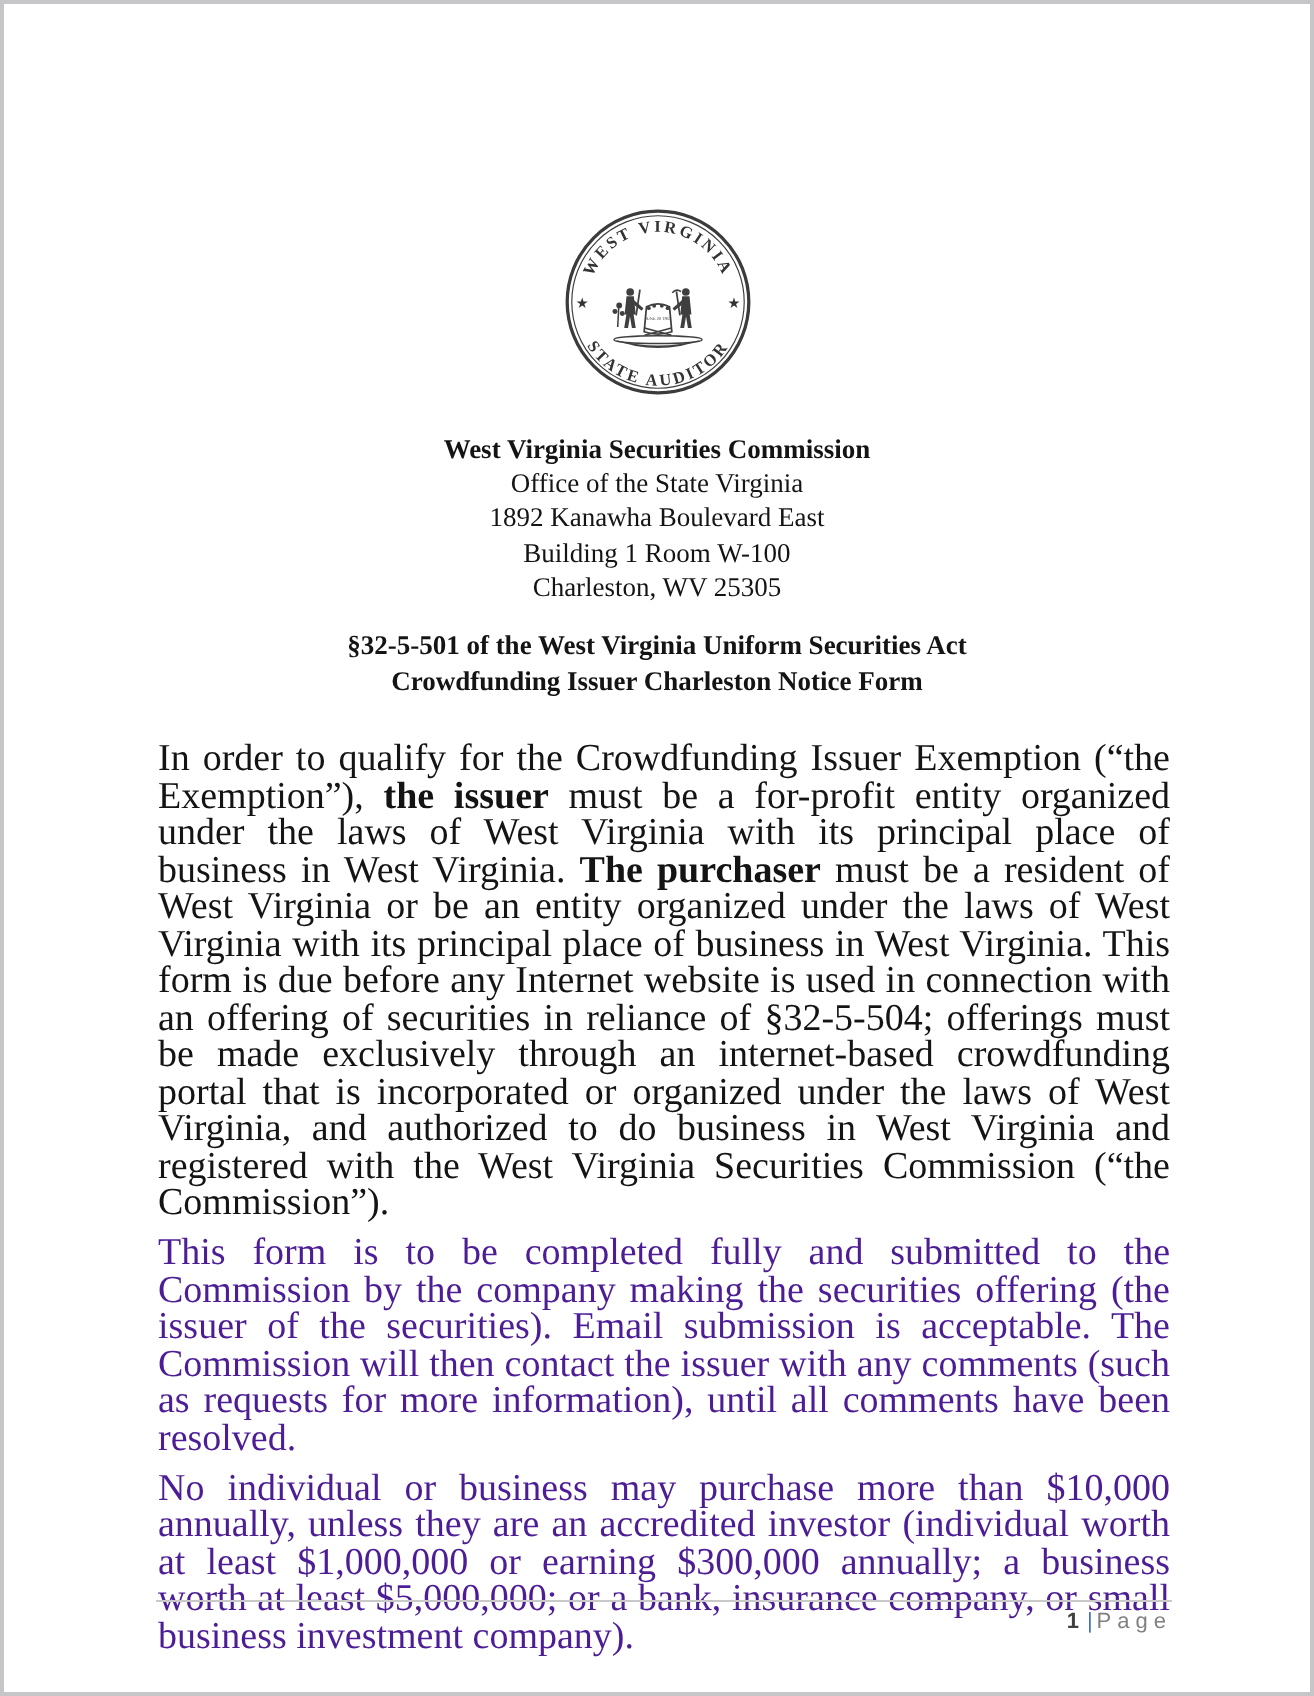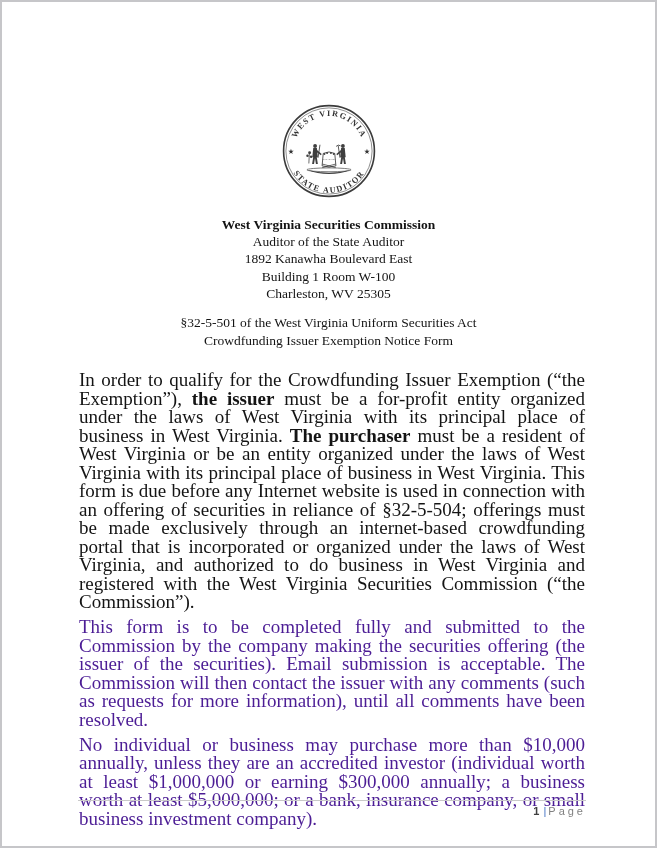--- a/index.html
+++ b/index.html
@@ -34,21 +34,21 @@
     text-align: center;
     font-size: 13.5px;
     line-height: 17.2px;
   }
   .org-name { font-weight: bold; }
   .doc-title {
     position: absolute;
     top: 312px;
     left: 0; right: 0;
     text-align: center;
-    font-weight: normal;
+    font-weight: bold;
     font-size: 13.5px;
     line-height: 18.3px;
   }
   .content {
     position: absolute;
     top: 369px;
     left: 77px;
     width: 506px;
     font-size: 19px;
     line-height: 18.5px;
@@ -135,29 +135,29 @@
         <path d="M57.4,45.2 Q59.6,42.8 62,44.6" fill="none" stroke="#3f3f3f" stroke-width="0.9"></path>
 
         <line x1="43" y1="67.3" x2="57" y2="63.6" stroke="#3f3f3f" stroke-width="0.8"></line>
         <line x1="43" y1="63.6" x2="57" y2="67.3" stroke="#3f3f3f" stroke-width="0.8"></line>
       </g>
     </svg>
   </div>
 
   <div class="org-header">
     <div class="org-name">West Virginia Securities Commission</div>
-    <div>Auditor of the State Auditor</div>
+    <div>Office of the State Virginia</div>
     <div>1892 Kanawha Boulevard East</div>
     <div>Building 1 Room W-100</div>
     <div>Charleston, WV 25305</div>
   </div>
 
   <div class="doc-title">
     <div>§32-5-501 of the West Virginia Uniform Securities Act</div>
-    <div>Crowdfunding Issuer Exemption Notice Form</div>
+    <div>Crowdfunding Issuer Charleston Notice Form</div>
   </div>
 
   <div class="content">
     <p class="intro"><span>In order to qualify for the Crowdfunding Issuer Exemption (“the Exemption”), </span><strong>the issuer</strong><span> must be a for-profit entity organized under the laws of West Virginia with its principal place of business in West Virginia. </span><strong>The purchaser</strong><span> must be a resident of West Virginia or be an entity organized under the laws of West Virginia with its principal place of business in West Virginia. This form is due before any Internet website is used in connection with an offering of securities in reliance of §32-5-504; offerings must be made exclusively through an internet-based crowdfunding portal that is incorporated or organized under the laws of West Virginia, and authorized to do business in West Virginia and registered with the West Virginia Securities Commission (“the Commission”).</span></p>
     <p class="notice">This form is to be completed fully and submitted to the Commission by the company making the securities offering (the issuer of the securities). Email submission is acceptable. The Commission will then contact the issuer with any comments (such as requests for more information), until all comments have been resolved.</p>
     <p class="notice">No individual or business may purchase more than $10,000 annually, unless they are an accredited investor (individual worth at least $1,000,000 or earning $300,000 annually; a business worth at least $5,000,000; or a bank, insurance company, or small business investment company).</p>
   </div>
 
   <div class="footer">
     <div class="footer-rule"></div>

